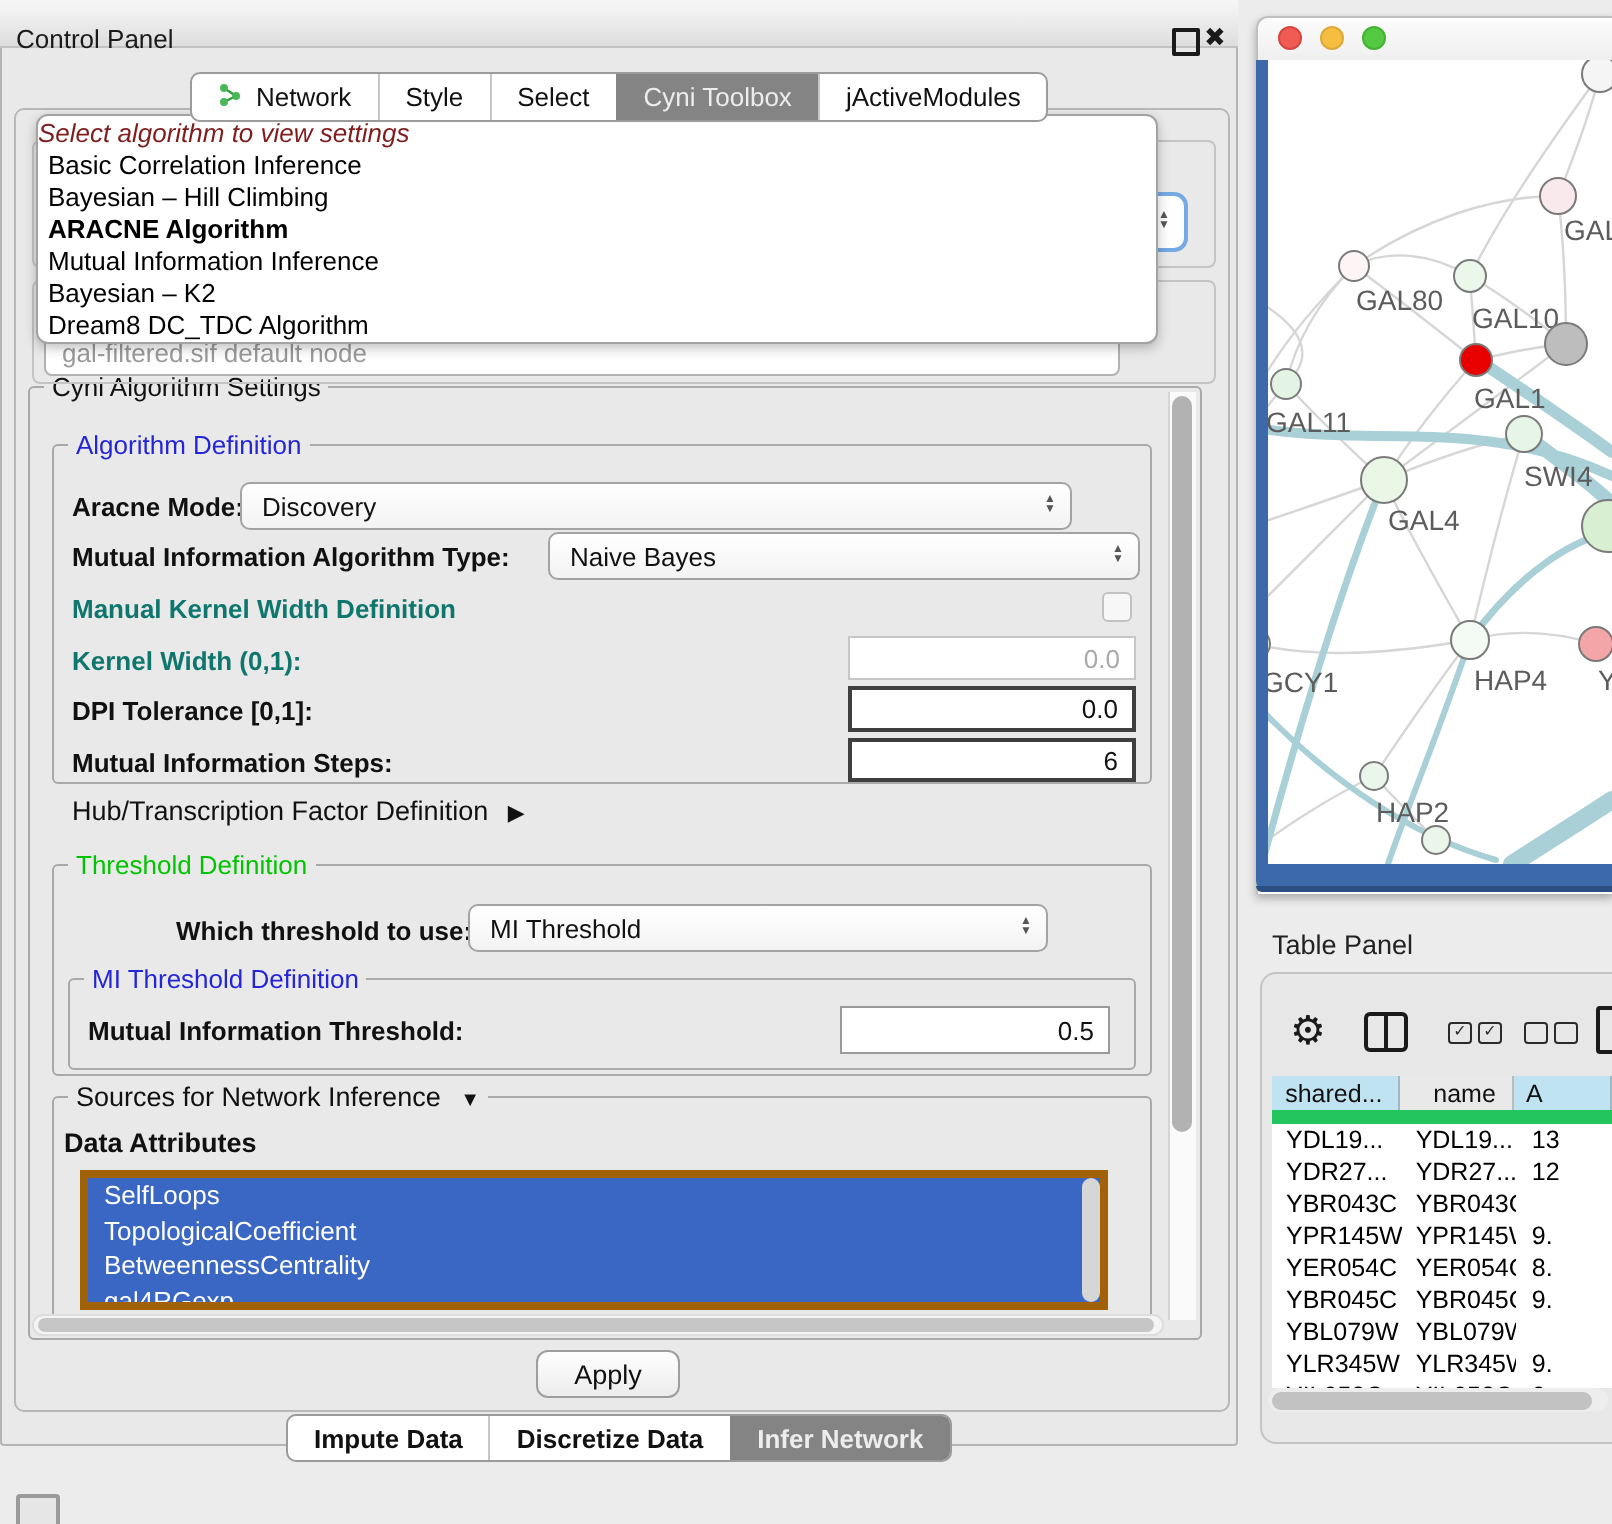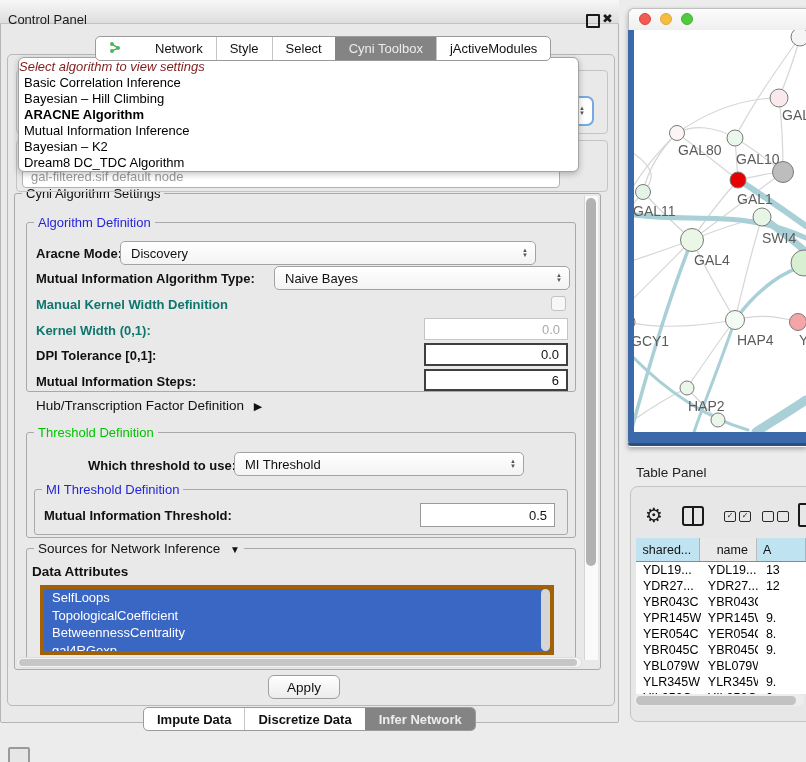--- a/index.html
+++ b/index.html
@@ -14,21 +14,21 @@
   .cp-title{position:absolute;left:8px;top:12px;font-size:13px;color:#1a1a1a;}
   .float-icon{position:absolute;left:586px;top:14px;width:10px;height:10px;border:2px solid #1a1a1a;border-radius:1px;}
   .close-icon{position:absolute;left:602px;top:11px;font-size:13px;font-weight:bold;color:#1a1a1a;}
 
   .content-panel{position:absolute;left:7px;top:54px;width:606px;height:650px;
       border:1px solid #b8b8b8;border-radius:5px;background:#e9e9e9;}
 
   
   .seg{position:absolute;display:flex;background:#fff;border:1px solid #9b9b9b;border-radius:5px;overflow:hidden;}
   .seg-item{display:flex;align-items:center;padding:0 13px;font-size:13px;color:#111;border-left:1px solid #c6c6c6;white-space:nowrap;cursor:default;}
-  .seg-item:first-child{border-left:none;gap:27px;}
+  .seg-item:first-child{border-left:none;}
   .seg-item.sel{background:#848484;color:#ededed;border-left-color:#848484;}
   .seg-top{left:95px;top:36px;height:23px;z-index:6;}
   .seg-bottom{left:143px;top:707px;height:22px;z-index:3;}
   .net-ic{margin-right:6px;display:inline-block;}
 
   
   .popup{position:absolute;left:18px;top:57px;width:561px;height:115px;background:#fff;
       border:1px solid #a3a3a3;border-radius:6px;box-shadow:0 2px 6px rgba(0,0,0,.25);z-index:5;box-sizing:border-box;}
   .popup-prompt{height:17px;line-height:17px;text-align:left;color:#7f1d1d;font-size:13px;font-style:italic;}
   .dd-item{height:16px;line-height:16px;padding-left:5px;font-size:13px;color:#000;white-space:nowrap;}
@@ -101,21 +101,21 @@
   .tp-title{position:absolute;left:636px;top:465px;font-size:13.5px;color:#222;}
   .tp{position:absolute;left:630px;top:486px;width:200px;height:236px;background:#e7e7e7;
       border:1px solid #c4c4c4;border-radius:8px;box-sizing:border-box;}
   .gear-icon{position:absolute;left:645px;top:503px;font-size:20px;color:#1a1a1a;}
   .cols-icon{position:absolute;left:682px;top:506px;width:18px;height:16px;border:2px solid #1a1a1a;border-radius:3px;}
   .cols-icon::after{content:"";position:absolute;left:8px;top:0;width:2px;height:16px;background:#1a1a1a;}
   .cb{position:absolute;width:10px;height:9px;border:1.5px solid #2a2a2a;border-radius:2px;font-size:8px;line-height:8px;text-align:center;color:#2a2a2a;font-weight:bold;}
   .doc-icon{position:absolute;left:798px;top:503px;width:16px;height:20px;border:2px solid #1a1a1a;border-radius:2px;background:#e7e7e7;}
 
   .tbl{position:absolute;left:636px;top:538px;width:170px;height:156px;background:#fff;overflow:hidden;}
-  .tbl-head{display:flex;height:24px;border-bottom:1px solid #22c55e;box-sizing:border-box;}
+  .tbl-head{display:flex;height:24px;border-bottom:7px solid #22c55e;box-sizing:border-box;}
   .th{font-size:12.5px;color:#111;display:flex;align-items:center;justify-content:flex-end;
       padding-right:8px;box-sizing:border-box;border-right:1px solid #9fb9c4;}
   .th1{width:82px;background:#bfe3f1;}
   .th2{width:72px;background:#e9e9e9;border-right-color:#bcbcbc;}
   .th3{width:60px;background:#bfe3f1;justify-content:flex-start;padding-left:6px;}
   .tbl-body{position:relative;height:132px;overflow:hidden;}
   .tr{display:flex;height:16px;line-height:16px;font-size:12.5px;color:#000;}
   .td{box-sizing:border-box;white-space:nowrap;overflow:hidden;}
   .td1{width:82px;padding-left:7px;}
   .td2{width:72px;padding-left:7px;}

